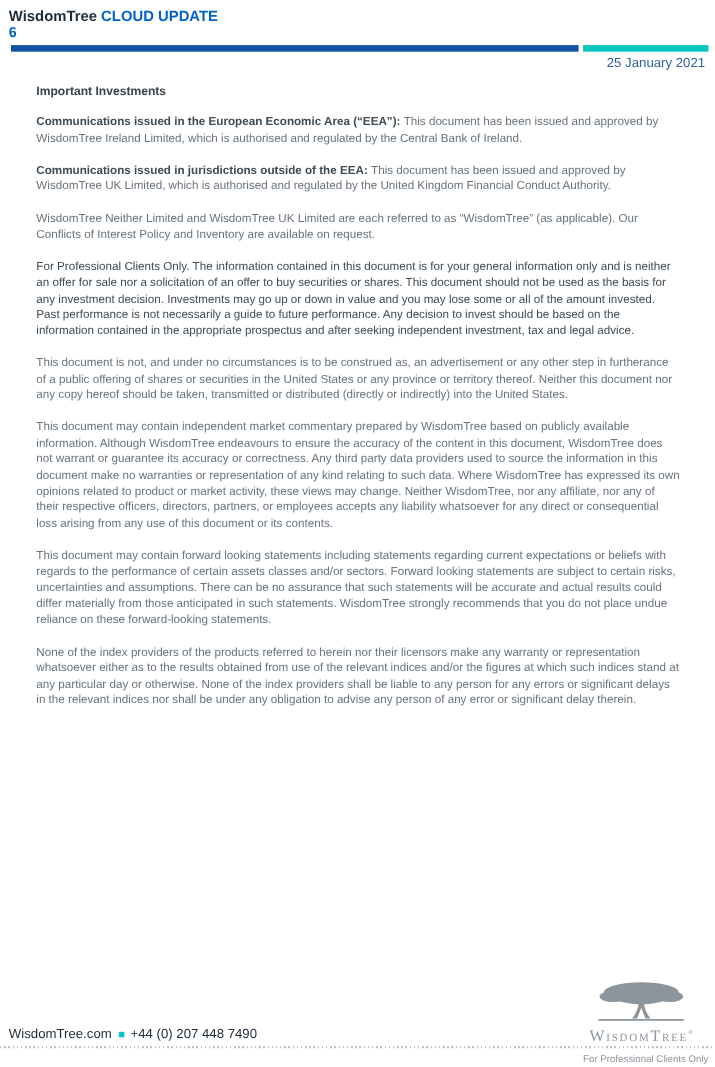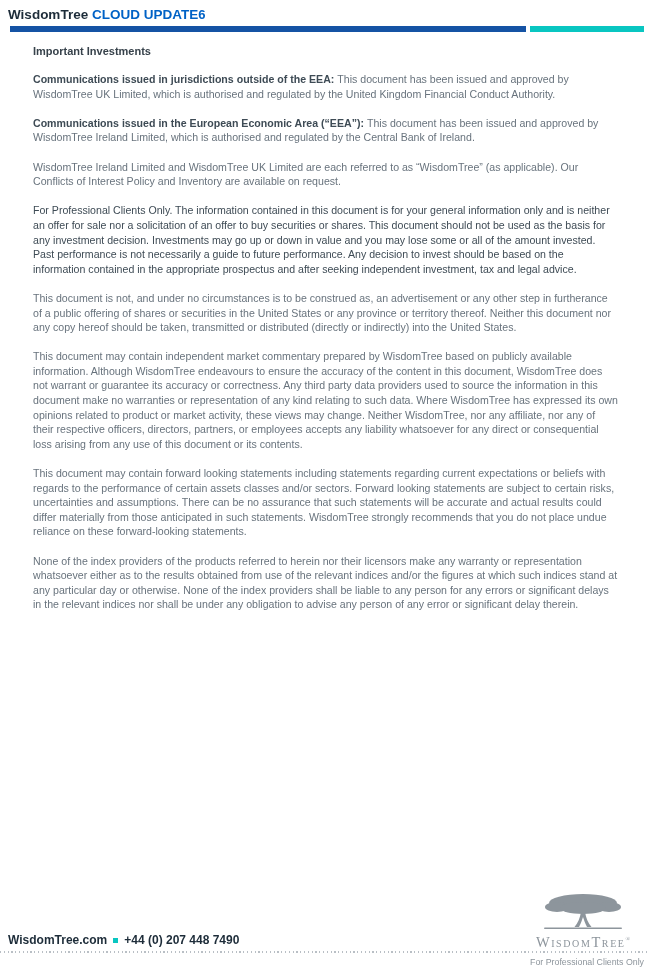--- a/index.html
+++ b/index.html
@@ -2,39 +2,39 @@
 <html><head>
 <meta charset="utf-8">
 <style>
   html,body { margin:0; padding:0; background:#ffffff; }
   .page {
     position:relative; width:650px; height:970px; background:#ffffff;
     font-family:"Liberation Sans", sans-serif; overflow:hidden;
   }
   
   .header { padding:7px 6px 0 8px; }
-  .title-row { display:flex; justify-content:flex-start; align-items:flex-start; }
+  .title-row { display:flex; justify-content:center; align-items:flex-start;flex-direction:column; }
   .brand-title { font-size:13.5px; font-weight:bold; color:#1d2c39; }
   .brand-title .accent { color:#0062c6; }
   .page-number { font-size:13px; font-weight:bold; color:#0062c6; padding:0 3px 0 0; }
   .bar-row { display:flex; margin:4px 0 0 2px; }
   .bar-blue { height:6px; flex:0 0 516px; background:#1553a4; }
   .bar-gap  { width:4px; }
   .bar-teal { height:6px; flex:1; background:#09c6c1; }
   .date-row { text-align:right; padding-right:3px; margin-top:3px;
               font-size:12px; color:#2d5f9e; }
   
   .content { margin:13px 32px 0 33px; }
   .heading { font-size:11px; font-weight:bold; color:#37424b; margin:0 0 15px; }
   .para { font-size:10.6px; line-height:14.6px; color:#68737d; margin:0 0 14.6px; }
   .para strong { color:#3e4b55; }
   .para.bold { color:#3e4b55; font-weight:normal; }
   
   .contact { position:absolute; left:8px; bottom:23px; display:flex; align-items:center;
-             font-size:12px; font-weight:bold; color:#1d2c39;text-align:right; }
+             font-size:12px; font-weight:normal; color:#1d2c39;text-align:right; }
   .bullet { width:5px; height:5px; background:#09c6c1; display:inline-block; margin:0 6px; }
   .dotted { position:absolute; left:0; right:0; bottom:17px; height:2px;
             background:repeating-linear-gradient(to right,#b9bfc5 0 1.3px, transparent 1.3px 3.8px); }
   .logo { position:absolute; right:8px; bottom:21px; width:118px; text-align:center;
           color:#8d959c; line-height:1; }
   .logo-word { font-family:"Liberation Serif", serif; font-variant:small-caps;
                font-size:14.5px; letter-spacing:1.6px; color:#8d959c; white-space:nowrap; }
   .logo-reg { font-size:6px; vertical-align:super; letter-spacing:0; }
   .tagline { position:absolute; right:6px; bottom:3px; font-size:8.8px; color:#8d959c;text-align:center; }
 </style>
@@ -46,30 +46,31 @@
   <div class="header">
     <div class="title-row">
       <div class="brand-title"><span>WisdomTree </span><span class="accent">CLOUD UPDATE</span></div>
       <div class="page-number">6</div>
     </div>
     <div class="bar-row">
       <div class="bar-blue"></div>
       <div class="bar-gap"></div>
       <div class="bar-teal"></div>
     </div>
+    <div class="date-row">25 January 2021</div>
   </div>
 
   <div class="content">
     <div class="heading">Important Investments</div>
 
+    <p class="para"><strong>Communications issued in the European Economic Area (“EEA”): </strong><span>This document has been issued and approved by WisdomTree Ireland Limited, which is authorised and regulated by the Central Bank of Ireland.</span></p>
+
     <p class="para"><strong>Communications issued in jurisdictions outside of the EEA: </strong><span>This document has been issued and approved by WisdomTree UK Limited, which is authorised and regulated by the United Kingdom Financial Conduct Authority.</span></p>
 
-    <p class="para"><strong>Communications issued in the European Economic Area (“EEA”): </strong><span>This document has been issued and approved by WisdomTree Ireland Limited, which is authorised and regulated by the Central Bank of Ireland.</span></p>
-
-    <p class="para"><span>WisdomTree Ireland Limited and WisdomTree UK Limited are each referred to as “WisdomTree” (as applicable). Our Conflicts of Interest Policy and Inventory are available on request.</span></p>
+    <p class="para"><span>WisdomTree Neither Limited and WisdomTree UK Limited are each referred to as “WisdomTree” (as applicable). Our Conflicts of Interest Policy and Inventory are available on request.</span></p>
 
     <p class="para bold"><span>For Professional Clients Only. The information contained in this document is for your general information only and is neither an offer for sale nor a solicitation of an offer to buy securities or shares. This document should not be used as the basis for any investment decision. Investments may go up or down in value and you may lose some or all of the amount invested. Past performance is not necessarily a guide to future performance. Any decision to invest should be based on the information contained in the appropriate prospectus and after seeking independent investment, tax and legal advice.</span></p>
 
     <p class="para"><span>This document is not, and under no circumstances is to be construed as, an advertisement or any other step in furtherance of a public offering of shares or securities in the United States or any province or territory thereof. Neither this document nor any copy hereof should be taken, transmitted or distributed (directly or indirectly) into the United States.</span></p>
 
     <p class="para"><span>This document may contain independent market commentary prepared by WisdomTree based on publicly available information. Although WisdomTree endeavours to ensure the accuracy of the content in this document, WisdomTree does not warrant or guarantee its accuracy or correctness. Any third party data providers used to source the information in this document make no warranties or representation of any kind relating to such data. Where WisdomTree has expressed its own opinions related to product or market activity, these views may change. Neither WisdomTree, nor any affiliate, nor any of their respective officers, directors, partners, or employees accepts any liability whatsoever for any direct or consequential loss arising from any use of this document or its contents.</span></p>
 
     <p class="para"><span>This document may contain forward looking statements including statements regarding current expectations or beliefs with regards to the performance of certain assets classes and/or sectors. Forward looking statements are subject to certain risks, uncertainties and assumptions. There can be no assurance that such statements will be accurate and actual results could differ materially from those anticipated in such statements. WisdomTree strongly recommends that you do not place undue reliance on these forward-looking statements.</span></p>
 
     <p class="para"><span>None of the index providers of the products referred to herein nor their licensors make any warranty or representation whatsoever either as to the results obtained from use of the relevant indices and/or the figures at which such indices stand at any particular day or otherwise. None of the index providers shall be liable to any person for any errors or significant delays in the relevant indices nor shall be under any obligation to advise any person of any error or significant delay therein.</span></p>

